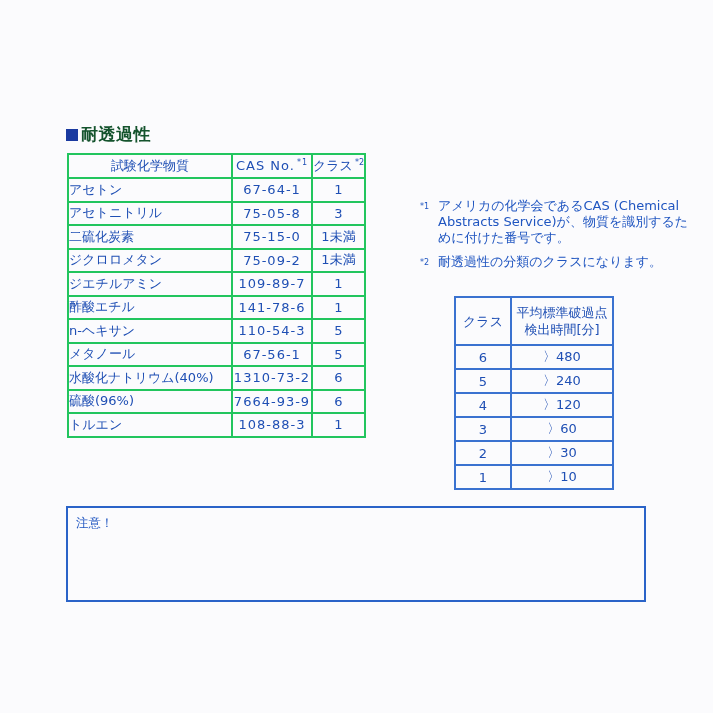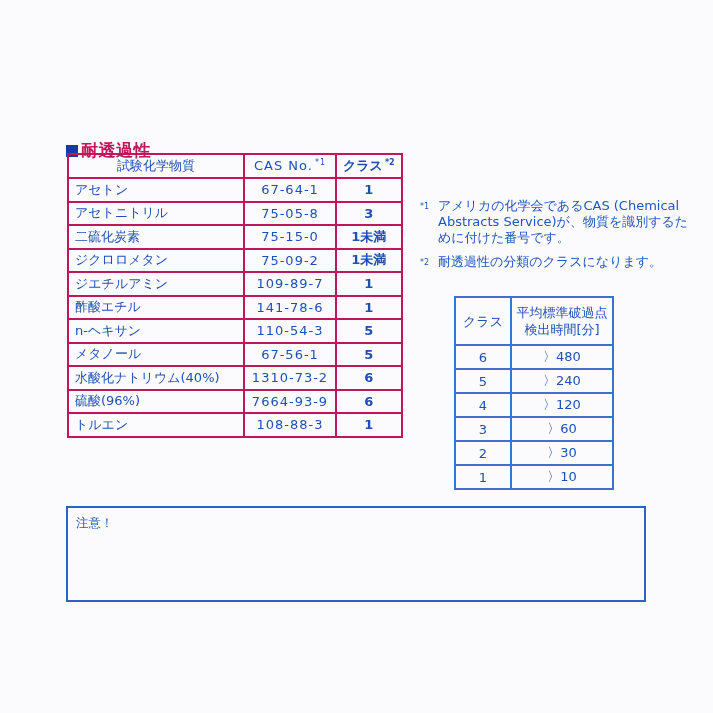--- a/index.html
+++ b/index.html
@@ -4,42 +4,42 @@
 <style>
   html, body { margin: 0; padding: 0; }
   body {
     width: 713px; height: 713px; overflow: hidden;
     background: #fbfbfd;
     font-family: "DejaVu Sans", "Liberation Sans", sans-serif;
     color: #1d4fb5;
     position: relative;
   }
   .title {
-    position: absolute; left: 66px; top: 139px;
-    font-size: 17px; font-weight: bold; color: #be185d;
+    position: absolute; left: 66px; top: 123px;
+    font-size: 17px; font-weight: bold; color: #14532d;
     display: flex; align-items: center; letter-spacing: 0.5px;
   }
   .title .sq {
     display: inline-block; width: 12px; height: 12px; background: #1a3aa0;
     margin-right: 3px;
   }
   table { border-collapse: collapse; }
   .main-table {
     position: absolute; left: 67px; top: 153px;
     border: 2.5px solid #2a63c8;
   }
   .main-table td {
-    border: 2px solid #be185d;
-    height: 21.5px; padding: 0 6px;
+    border: 2px solid #22c55e;
+    height: 21.5px; padding: 0 0;
     font-size: 13px; color: #1f4fb4;
     white-space: nowrap;
   }
   .main-table .c1 { width: 162px; text-align: left; }
   .main-table .c2 { width: 78px; text-align: center; letter-spacing: 1px; margin-top: 25px; }
-  .main-table .c3 { width: 50px; text-align: center; font-weight: bold; }
+  .main-table .c3 { width: 50px; text-align: center; }
   .main-table .hdr td { text-align: center; height: 22px; }
   .sup { font-size: 8px; vertical-align: super; margin-left: 2px; }
   .notes {
     position: absolute; left: 420px; top: 198px; width: 280px;
     font-size: 13px; line-height: 16px; color: #1f55c0;
   }
   .note { display: flex; margin-bottom: 8px; }
   .note .mark { width: 18px; font-size: 8px; flex: none; padding-top: 1px; }
   .class-table {
     position: absolute; left: 454px; top: 296px;

